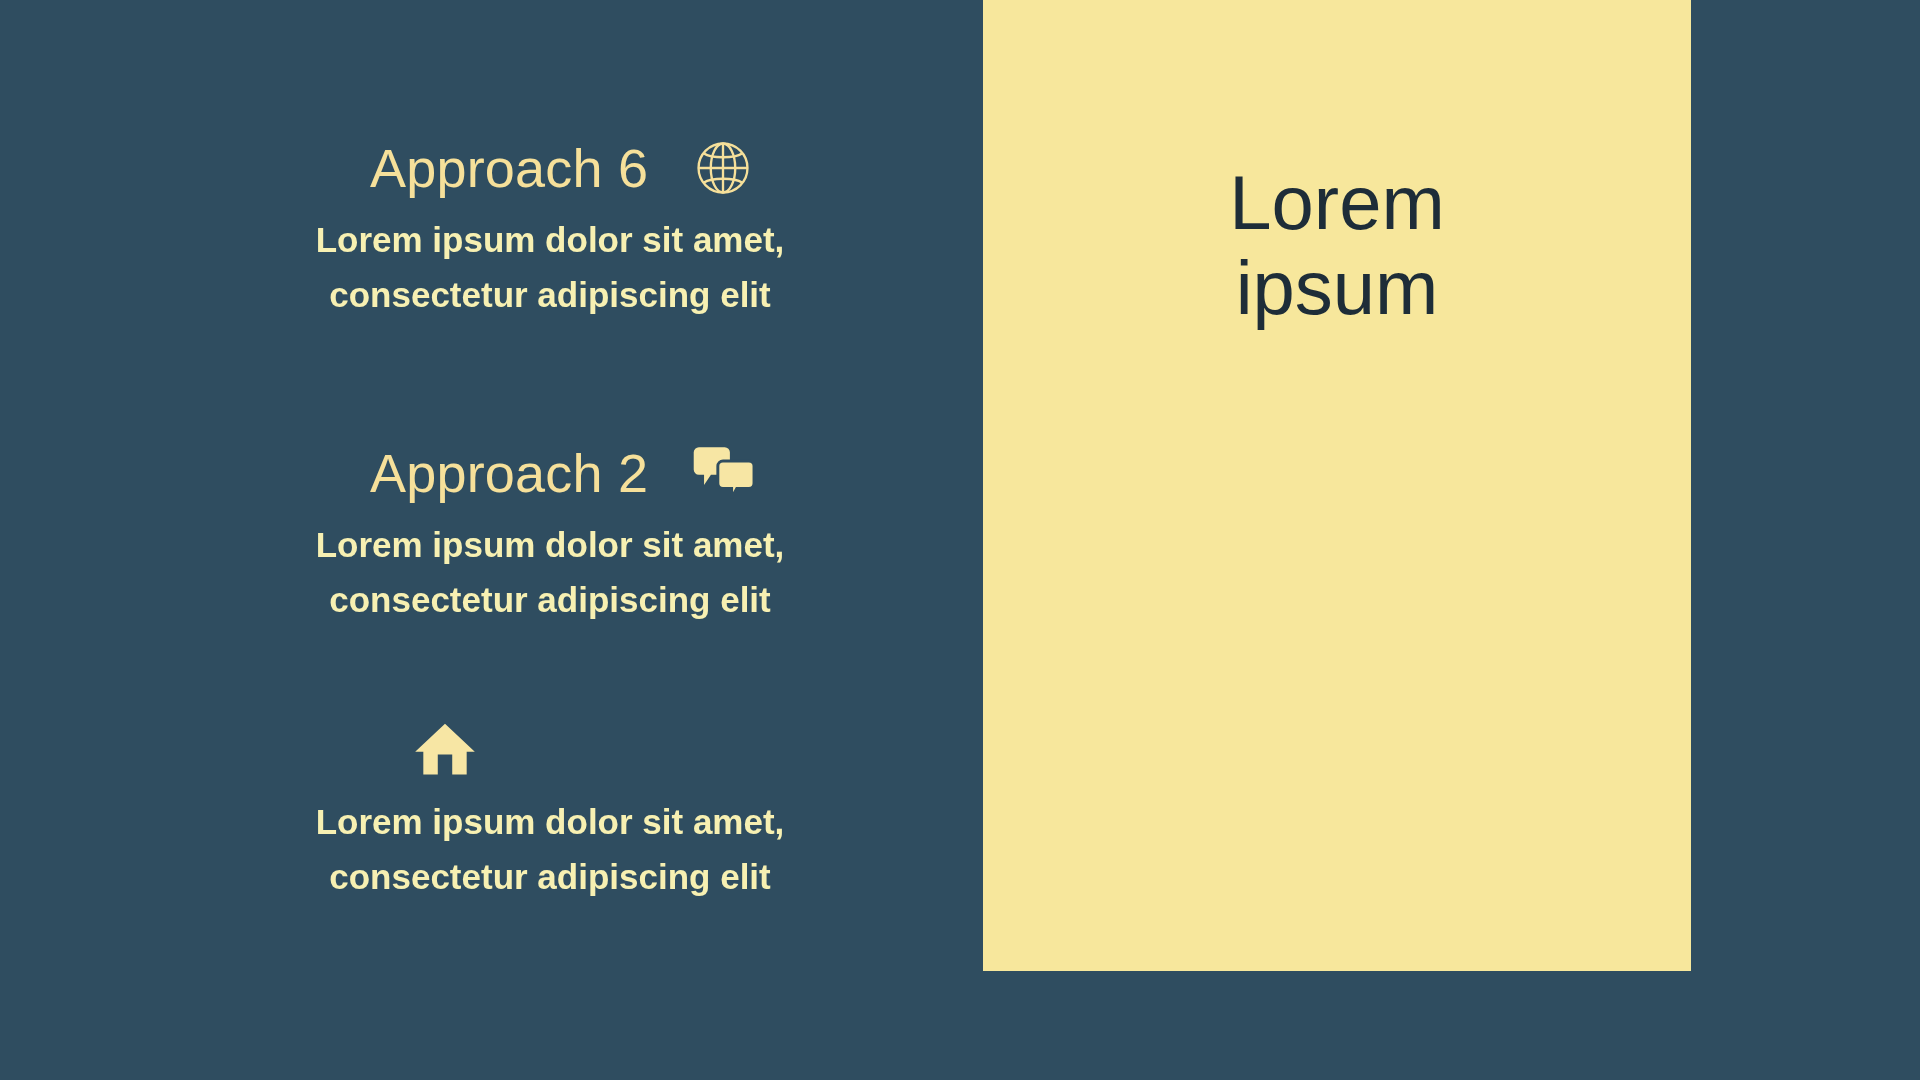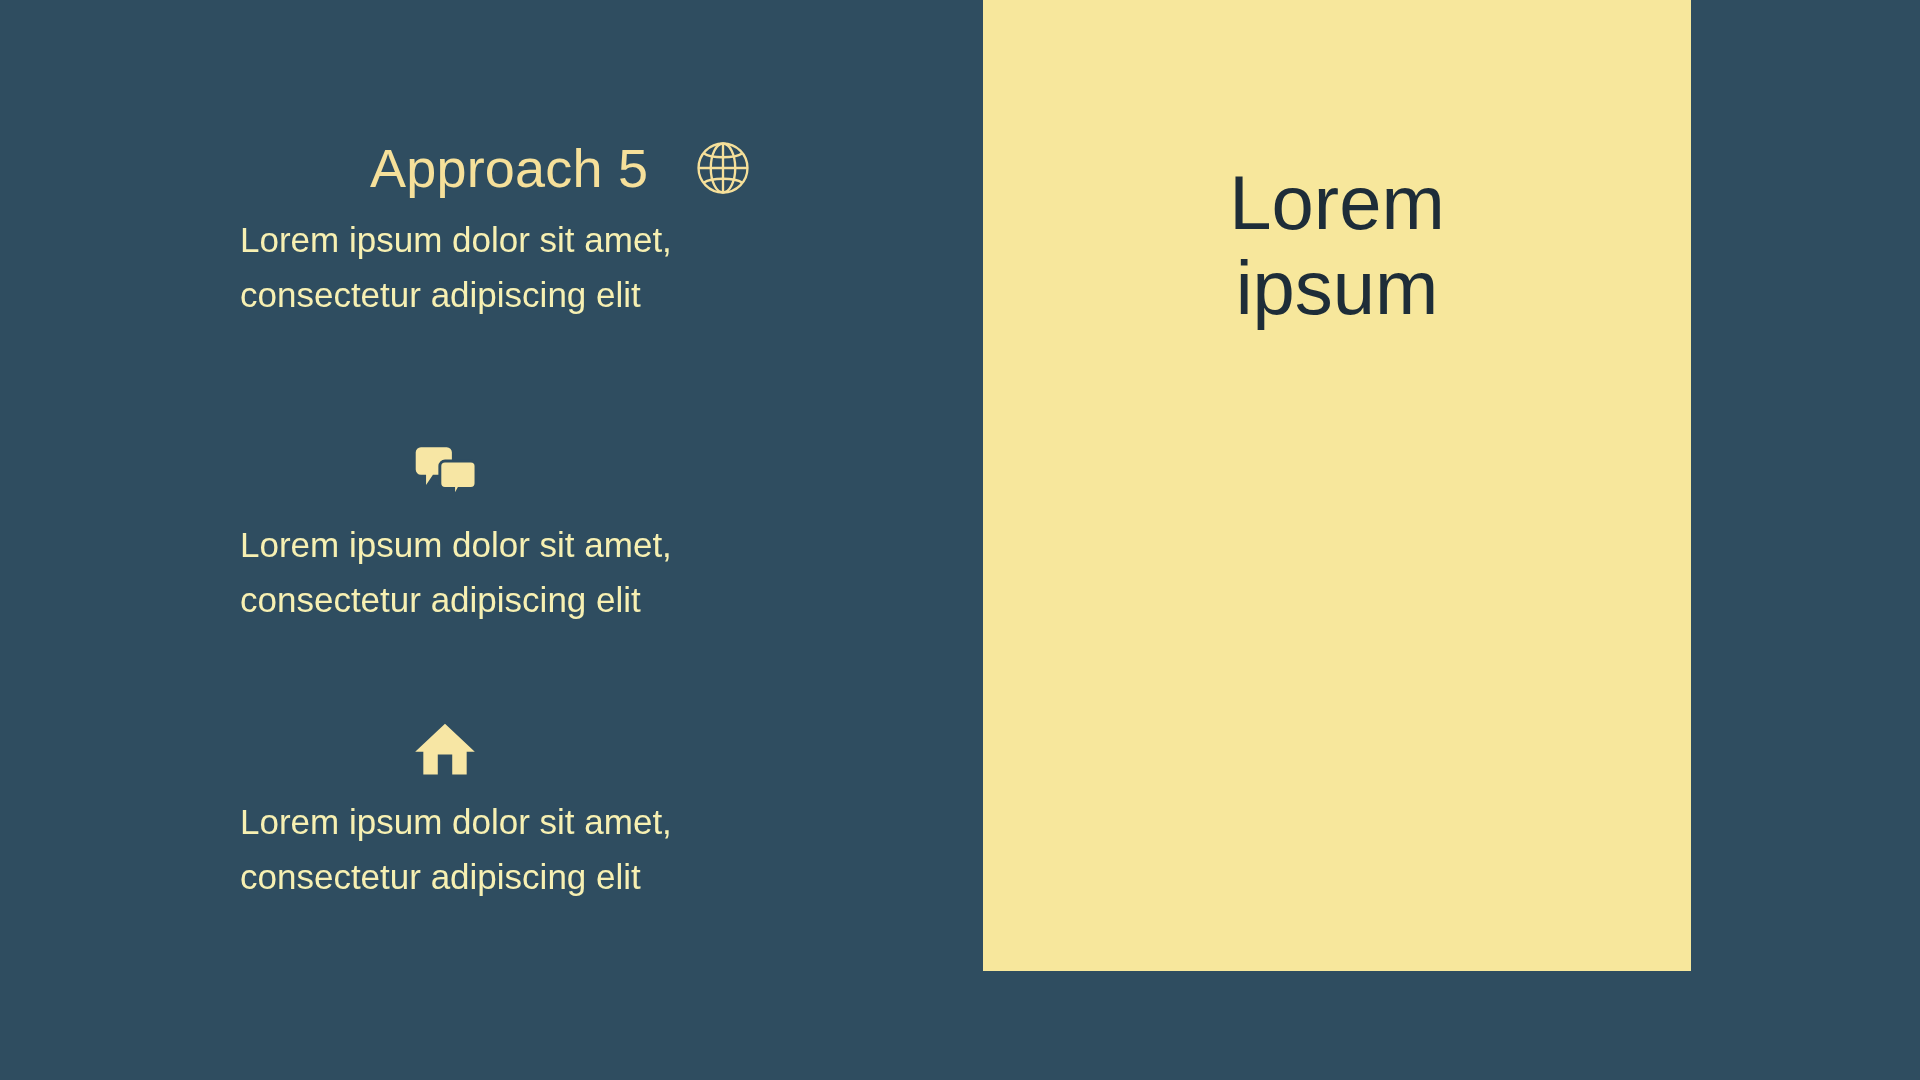--- a/index.html
+++ b/index.html
@@ -69,24 +69,25 @@
   }
 
   .approach-icon svg {
     display: block;
     overflow: visible;
   }
 
   .approach-desc {
     margin-top: 6px;
     width: 620px;
+    text-align: center;
     font-size: 35px;
     line-height: 1.58;
     color: #F7F0B2;
-    font-weight: 400;
+    font-weight: 700;
   }
 
   .approach-desc .line {
     display: block;
     white-space: nowrap;
   }
 
   
   .right-panel {
     position: absolute;
@@ -115,40 +116,41 @@
 </style>
 </head>
 <body>
 
 <div class="slide">
 
   <div class="approach-list">
 
     <div class="approach-block b1">
       <div class="approach-head">
-        <div class="approach-title">Approach 5</div>
+        <div class="approach-title">Approach 6</div>
         <div class="approach-icon">
           <svg width="58" height="58" viewBox="0 0 64 64" fill="none" stroke="#F6E09A" stroke-width="2.6">
             <circle cx="32" cy="32" r="27"></circle>
             <line x1="32" y1="5" x2="32" y2="59"></line>
             <line x1="5" y1="32" x2="59" y2="32"></line>
             <ellipse cx="32" cy="32" rx="13.5" ry="27"></ellipse>
             <path d="M11 16 C19 21.5 45 21.5 53 16"></path>
             <path d="M11 48 C19 42.5 45 42.5 53 48"></path>
           </svg>
         </div>
       </div>
       <div class="approach-desc">
         <span class="line">Lorem ipsum dolor sit amet,</span>
         <span class="line">consectetur adipiscing elit</span>
       </div>
     </div>
 
     <div class="approach-block b2">
       <div class="approach-head">
+        <div class="approach-title">Approach 2</div>
         <div class="approach-icon">
           <svg width="62" height="52" viewBox="0 0 72 60" fill="#F7E6A4">
             <path d="M2 6 a6 6 0 0 1 6-6 h30 a6 6 0 0 1 6 6 v20 a6 6 0 0 1 -6 6
                      h-16 l-8 12 v-12 h-6 a6 6 0 0 1 -6 -6 z"></path>
             <path d="M30 22 a6 6 0 0 1 6-6 h30 a6 6 0 0 1 6 6 v20 a6 6 0 0 1 -6 6
                      h-14 l-6 11 v-11 h-10 a6 6 0 0 1 -6 -6 z" fill="#F7E6A4" stroke="#2F4D60" stroke-width="3.4"></path>
           </svg>
         </div>
       </div>
       <div class="approach-desc">

